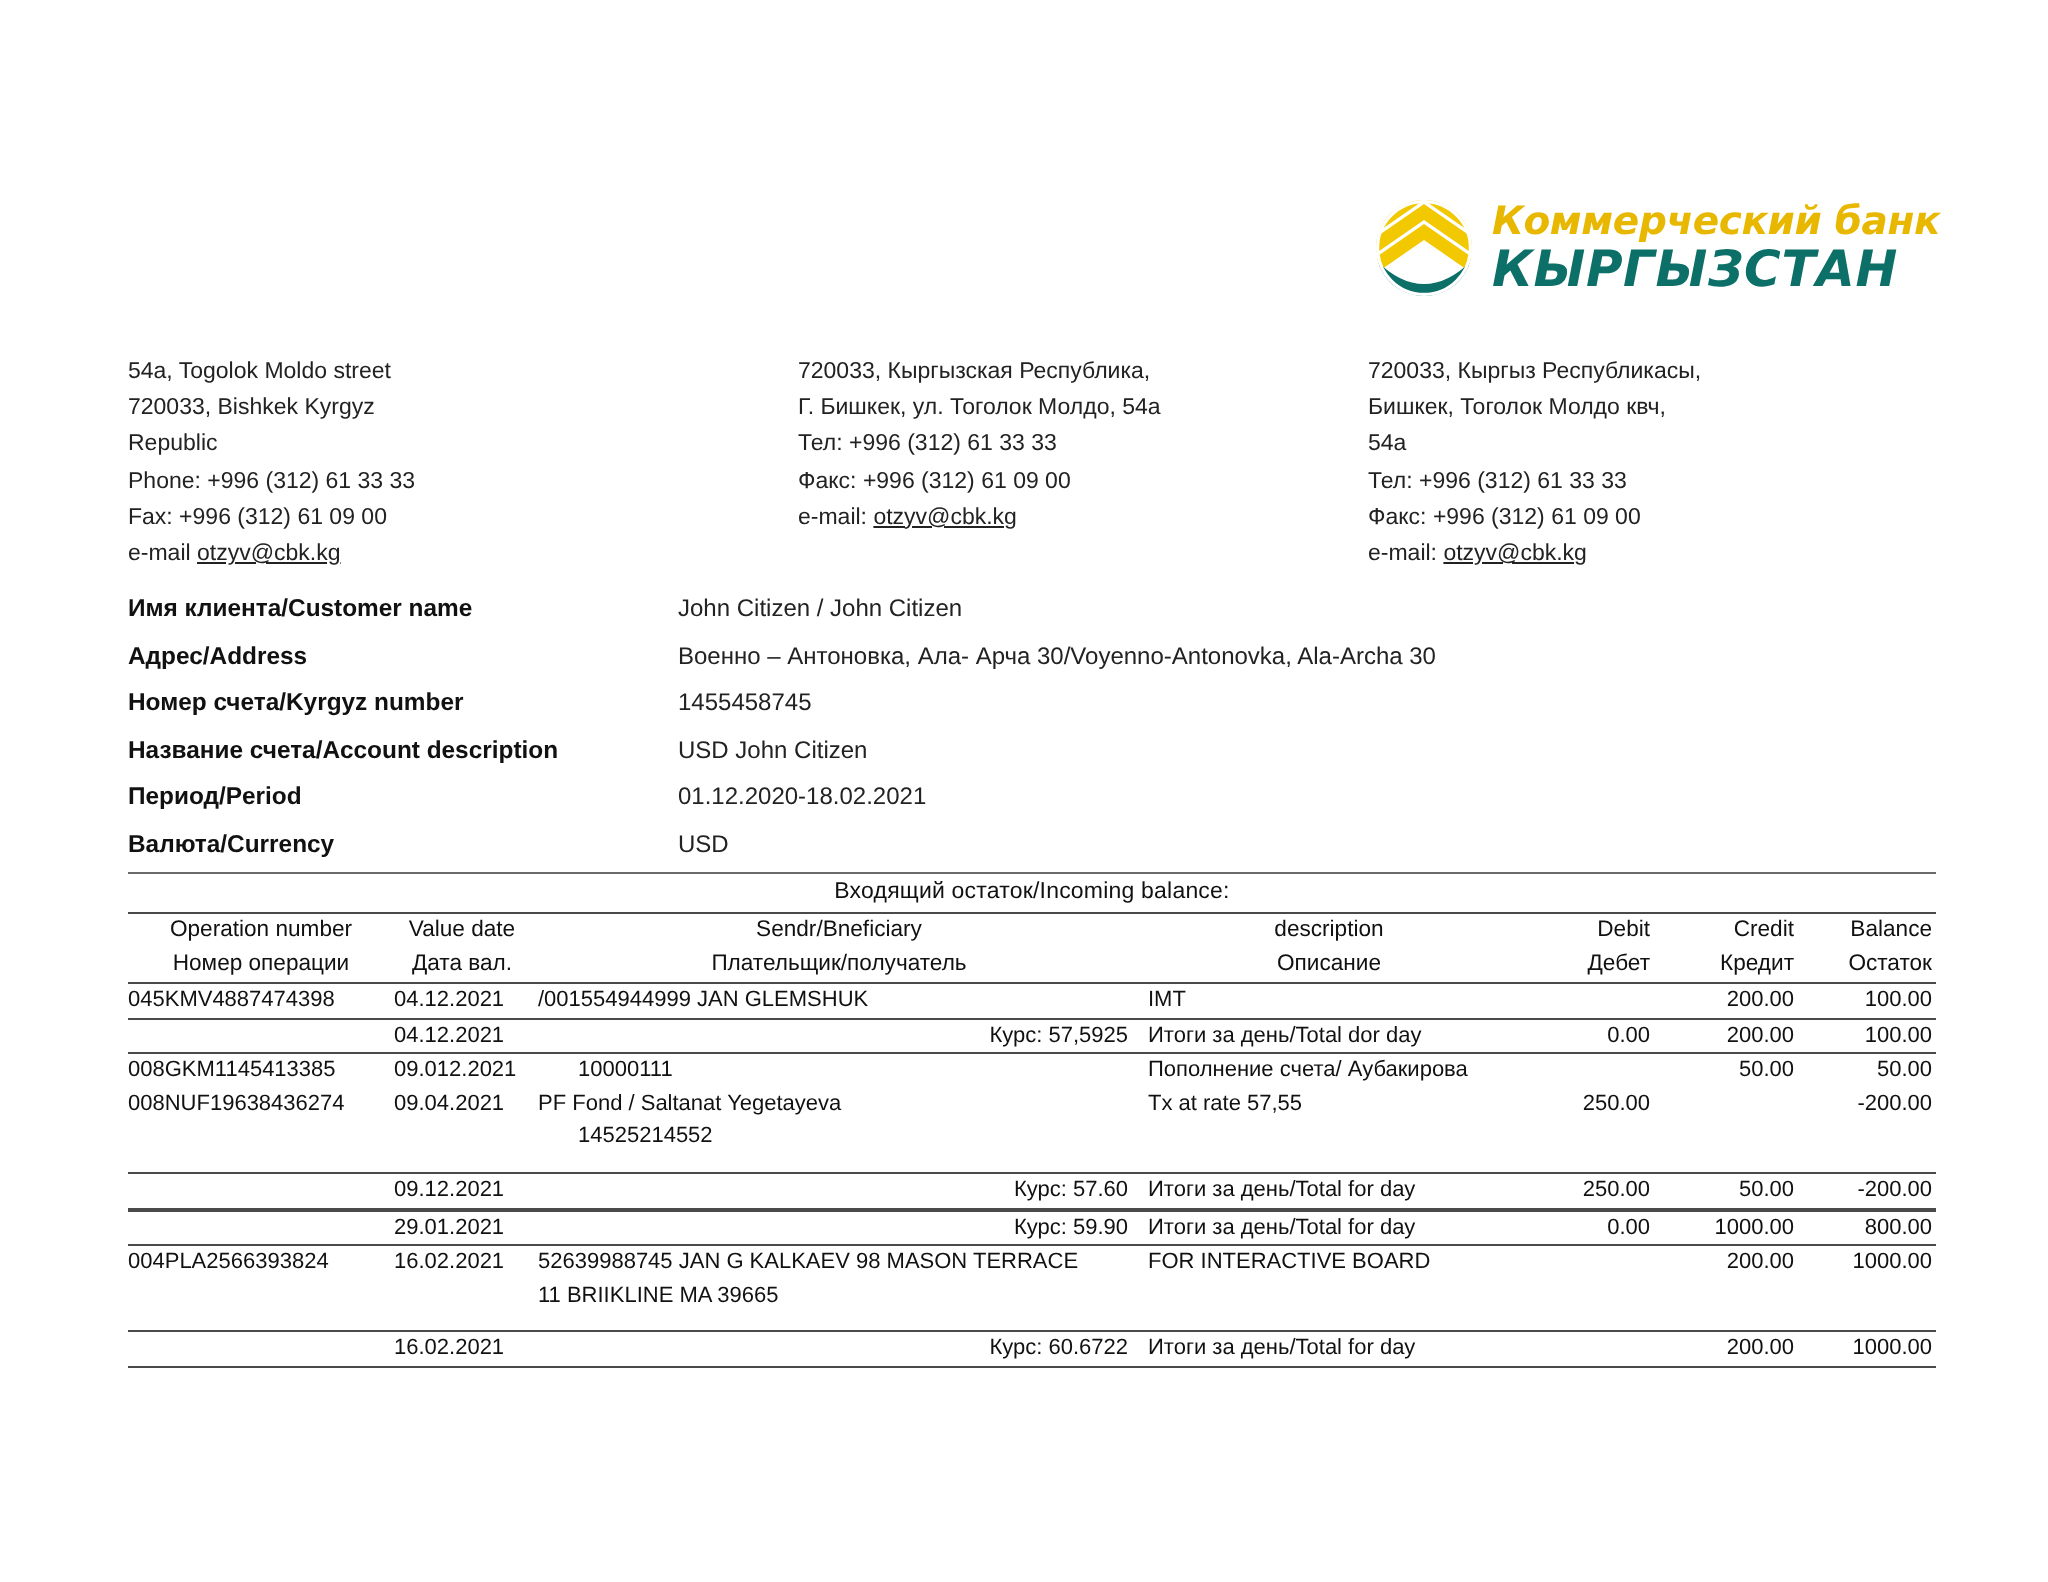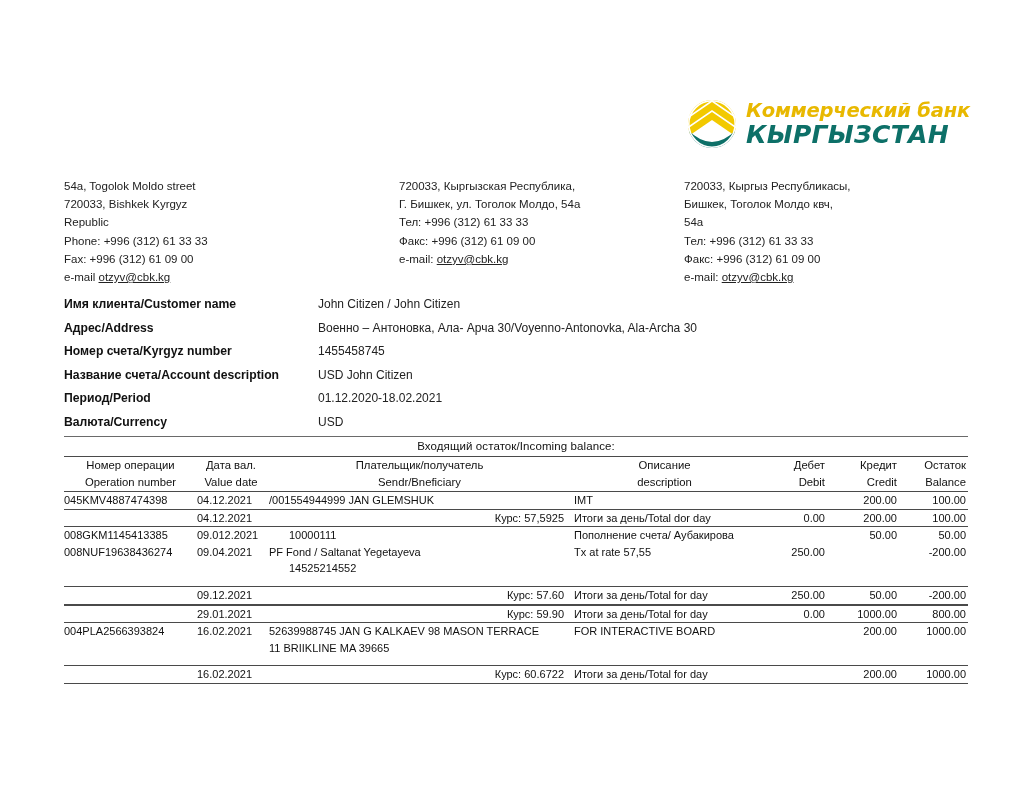--- a/index.html
+++ b/index.html
@@ -75,20 +75,21 @@
   .cust {
     position: absolute;
     left: 64px;
     top: 297px;
     width: 660px;
   }
   .cust-row {
     display: flex;
     height: 23.5px;
     align-items: flex-start;
+    gap: 21px;
   }
   .cust-label {
     width: 254px;
     flex: 0 0 254px;
     font-size: 12.2px;
     font-weight: bold;
     color: #111;
     white-space: nowrap;
   }
   .cust-value {
@@ -267,37 +268,37 @@
       <col class="c-op">
         <col class="c-date">
         <col class="c-send">
         <col class="c-desc">
         <col class="c-deb">
         <col class="c-cre">
         <col class="c-bal">
     </colgroup>
     <thead>
       <tr>
+        <th class="hdr-cell">Operation number</th>
+        <th class="hdr-cell">Value date</th>
+        <th class="hdr-cell send">Sendr/Bneficiary</th>
+        <th class="hdr-cell desc">description</th>
+        <th class="hdr-cell num">Debit</th>
+        <th class="hdr-cell num">Credit</th>
+        <th class="hdr-cell num">Balance</th>
+      </tr>
+      <tr>
         <th class="hdr-cell">Номер операции</th>
         <th class="hdr-cell">Дата вал.</th>
         <th class="hdr-cell send">Плательщик/получатель</th>
         <th class="hdr-cell desc">Описание</th>
         <th class="hdr-cell num">Дебет</th>
         <th class="hdr-cell num">Кредит</th>
         <th class="hdr-cell num">Остаток</th>
       </tr>
-      <tr>
-        <th class="hdr-cell">Operation number</th>
-        <th class="hdr-cell">Value date</th>
-        <th class="hdr-cell send">Sendr/Bneficiary</th>
-        <th class="hdr-cell desc">description</th>
-        <th class="hdr-cell num">Debit</th>
-        <th class="hdr-cell num">Credit</th>
-        <th class="hdr-cell num">Balance</th>
-      </tr>
     </thead>
     <tbody id="txn-body">
         <tr class="rule-row">
           <td colspan="7"></td>
         </tr>
         <tr class="pad-row">
           <td class="row-cell ">045KMV4887474398</td>
           <td class="row-cell ">04.12.2021</td>
           <td class="row-cell send">/001554944999 JAN GLEMSHUK</td>
           <td class="row-cell desc">IMT</td>

